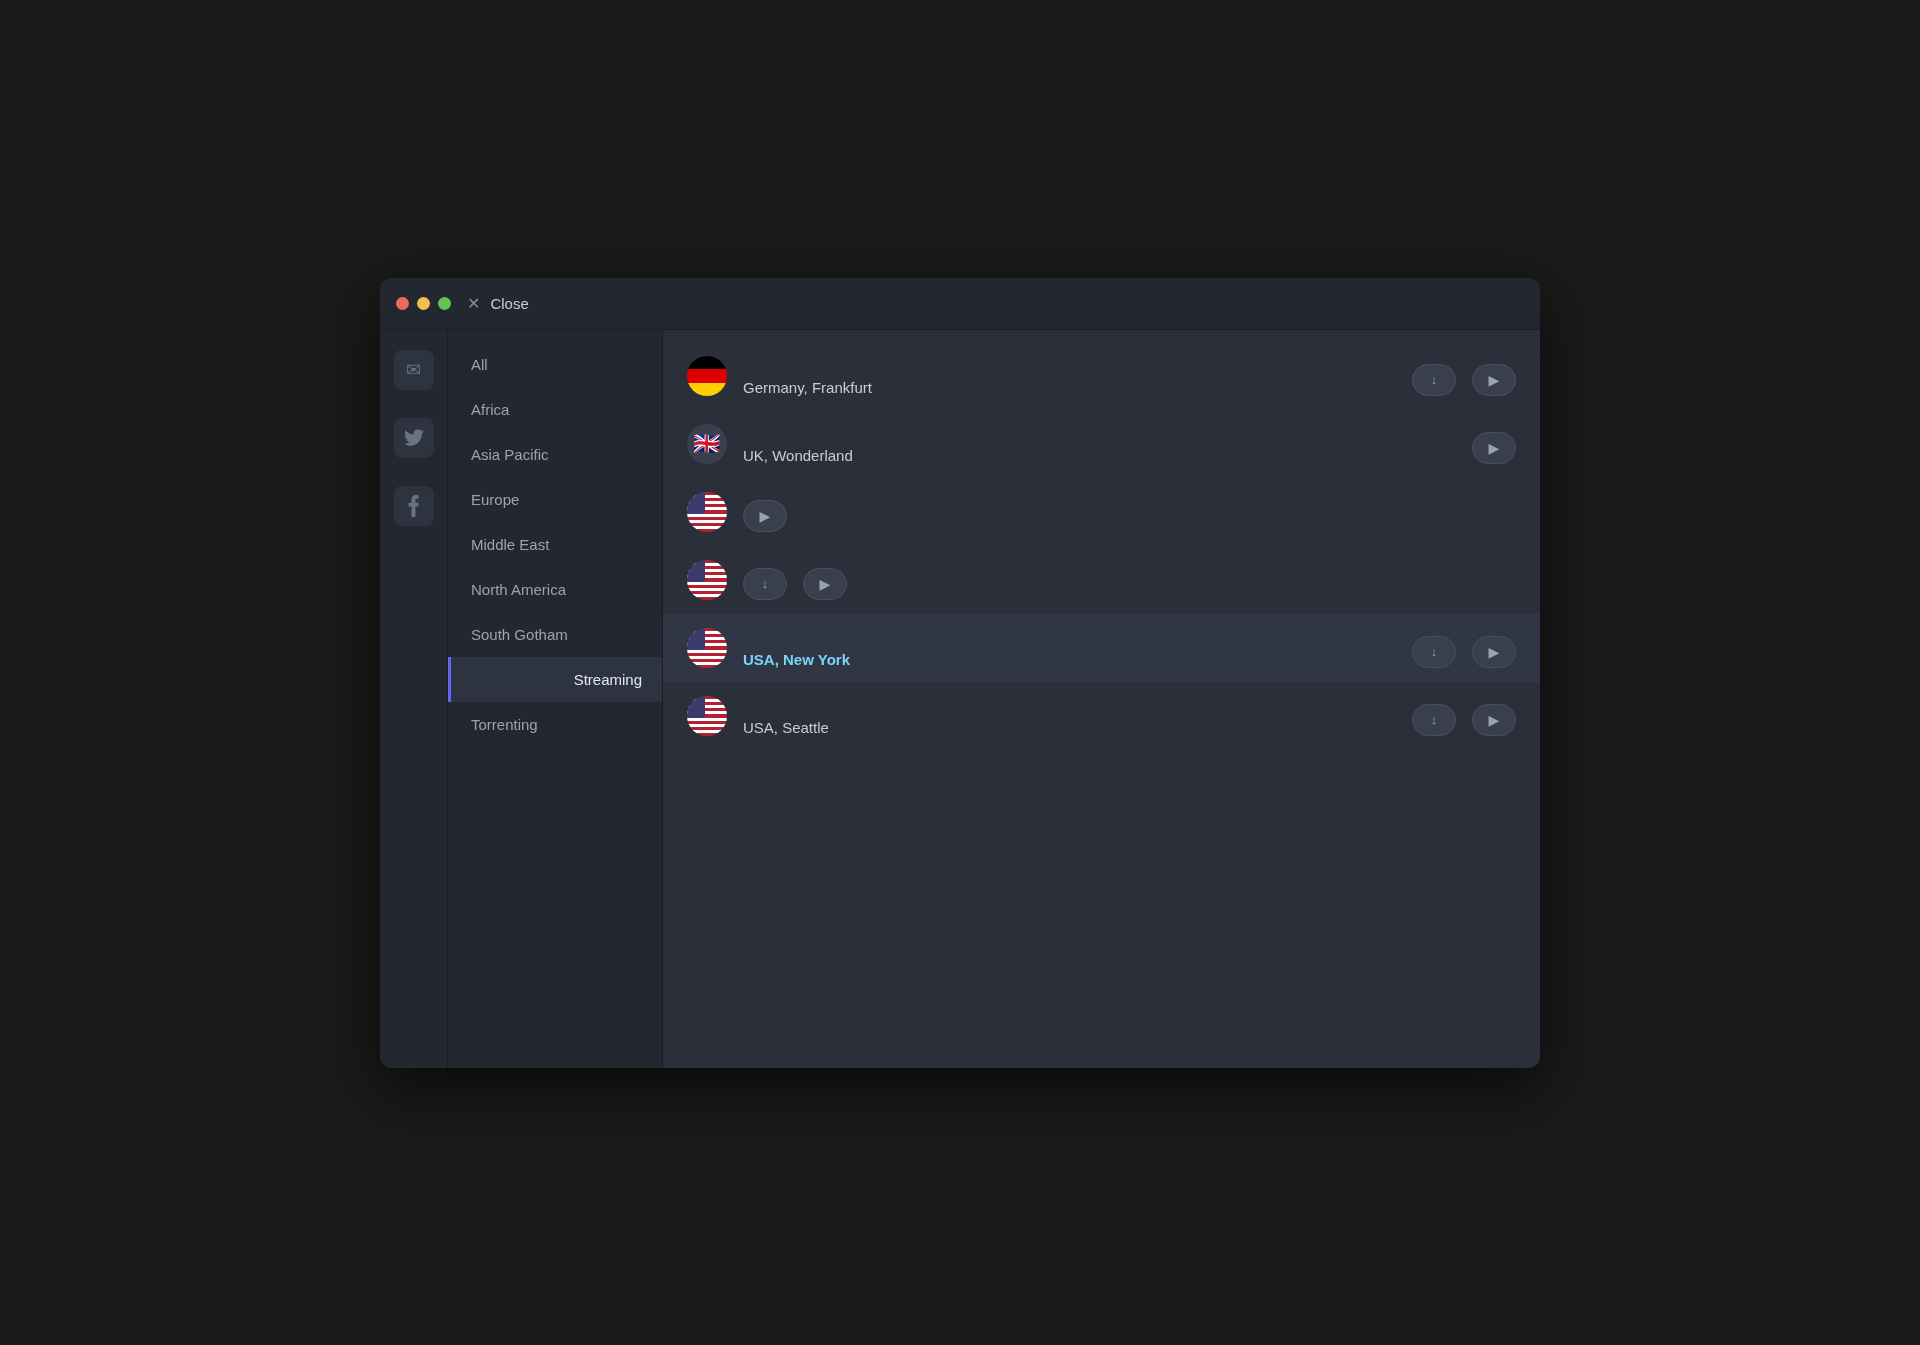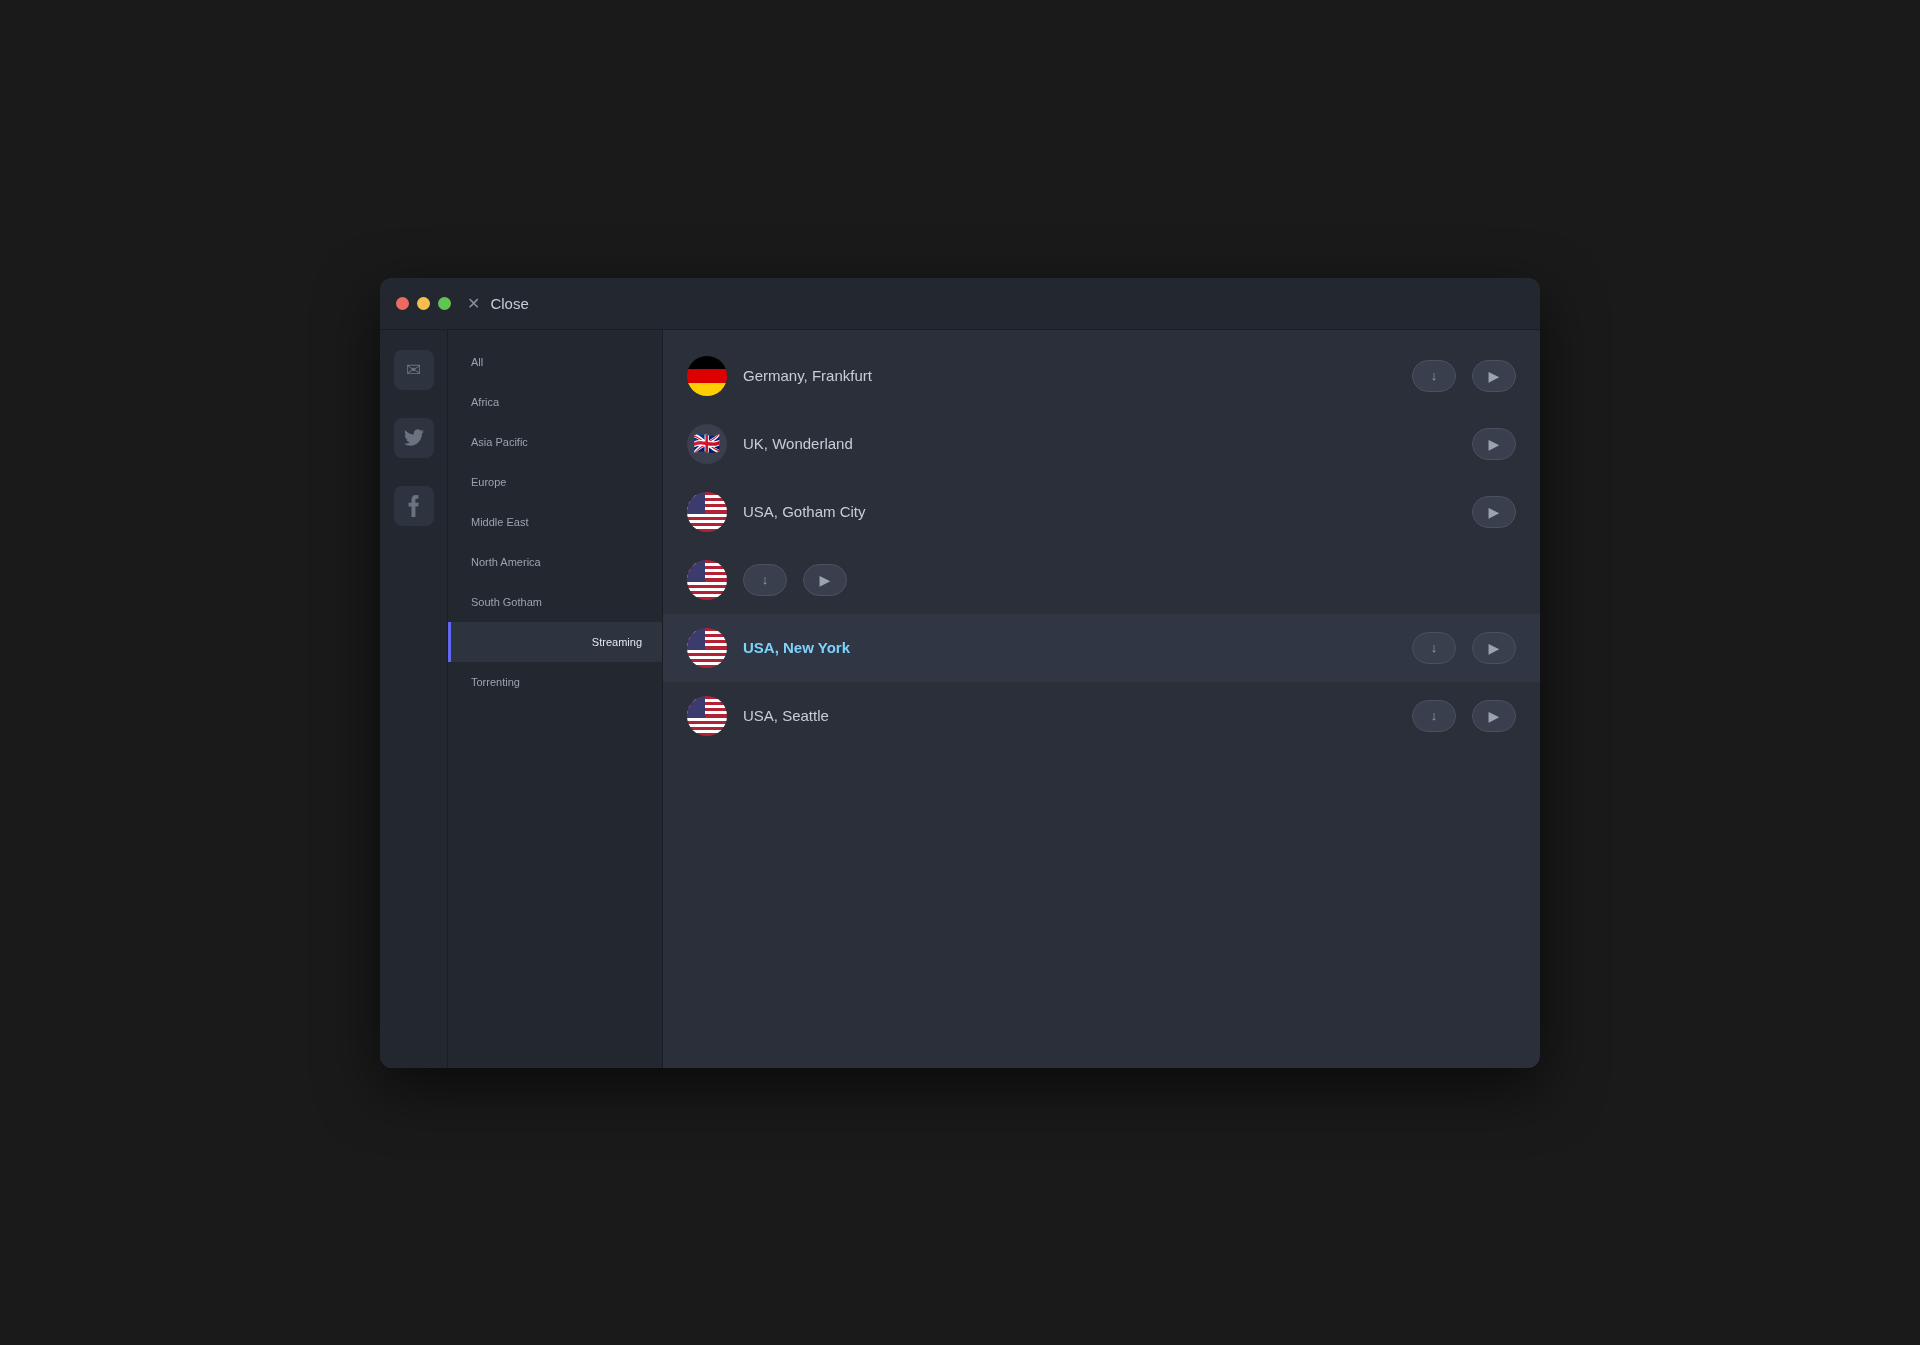--- a/index.html
+++ b/index.html
@@ -87,40 +87,40 @@
     .nav-sidebar {
       width: 215px;
       background: #23272f;
       padding-top: 12px;
       flex-shrink: 0;
       border-right: 1px solid #1a1d24;
     }
     .nav-item {
       padding: 14px 20px;
       color: #9ca3af;
-      font-size: 11px;
+      font-size: 15px;
       cursor: pointer;
       border-left: 3px solid transparent;
       transition: background 0.15s;
     }
     .nav-item.active {
       color: #e2e8f0;
       font-weight: 500;
       border-left: 3px solid #6366f1;
       background: #2e3340;
       text-align: right;
     }
     .server-list {
       flex: 1;
       padding: 12px 0;
       overflow-y: auto;
     }
     .server-row {
       display: flex;
-      align-items: center;
+      align-items: flex-end;
       padding: 14px 24px;
       gap: 16px;
       cursor: pointer;
       transition: background 0.15s;
     }
     .server-row.highlighted {
       background: #313644;
     }
     .flag {
       width: 40px;
@@ -250,21 +250,20 @@
         <span class="server-name">UK, Wonderland</span>
         <div class="btn-pill">
           <span class="btn-play">▶</span>
         </div>
       </div>
 
       <div class="server-row">
         <div class="flag flag-usa" style="position:relative; overflow:hidden;">
           <div style="position:absolute;top:0;left:0;width:45%;height:55%;background:#3C3B6E;"></div>
         </div>
-        <span class="server-name">USA, Gotham City</span>
         <div class="btn-pill">
           <span class="btn-play">▶</span>
         </div>
       </div>
 
       <div class="server-row">
         <div class="flag flag-usa" style="position:relative; overflow:hidden;">
           <div style="position:absolute;top:0;left:0;width:45%;height:55%;background:#3C3B6E;"></div>
         </div>
         <div class="btn-pill">

